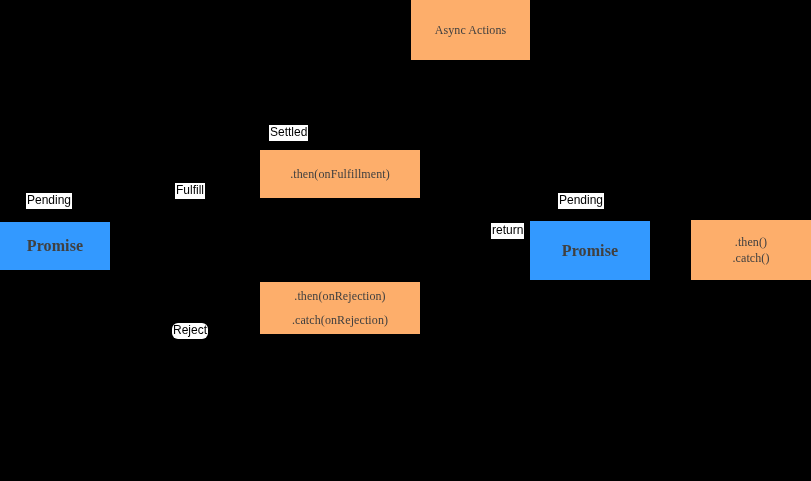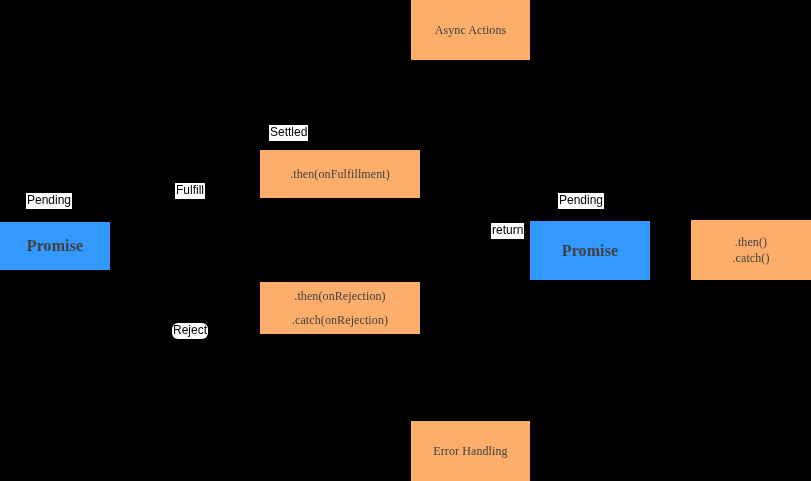--- a/index.html
+++ b/index.html
@@ -97,23 +97,20 @@
 
   <div class="node fill-blue bold" style="left:530px; top:221px; width:120px; height:59px;">
     <span class="line">Promise</span>
   </div>
 
   <div class="node fill-orange" style="left:691px; top:220px; width:120px; height:60px;">
     <span class="line">.then()</span>
     <span class="line" style="margin-top:2px;">.catch()</span>
   </div>
 
-  <div class="node fill-orange" style="left:411px; top:421px; width:119px; height:60px;">
-    <span class="line">Error Handling</span>
-  </div>
 
   <div class="edge-label" style="left:26px; top:193px;">Pending</div>
 
   <div class="edge-label" style="left:175px; top:153px;margin-top:30px;">Fulfill</div>
 
   <div class="edge-label" style="left:269px; top:113px;margin-top:12px;">Settled</div>
 
   <div class="edge-label" style="left:172px; top:323px;border-radius:6px;">Reject</div>
 
   <div class="edge-label" style="left:491px; top:223px;">return</div>

